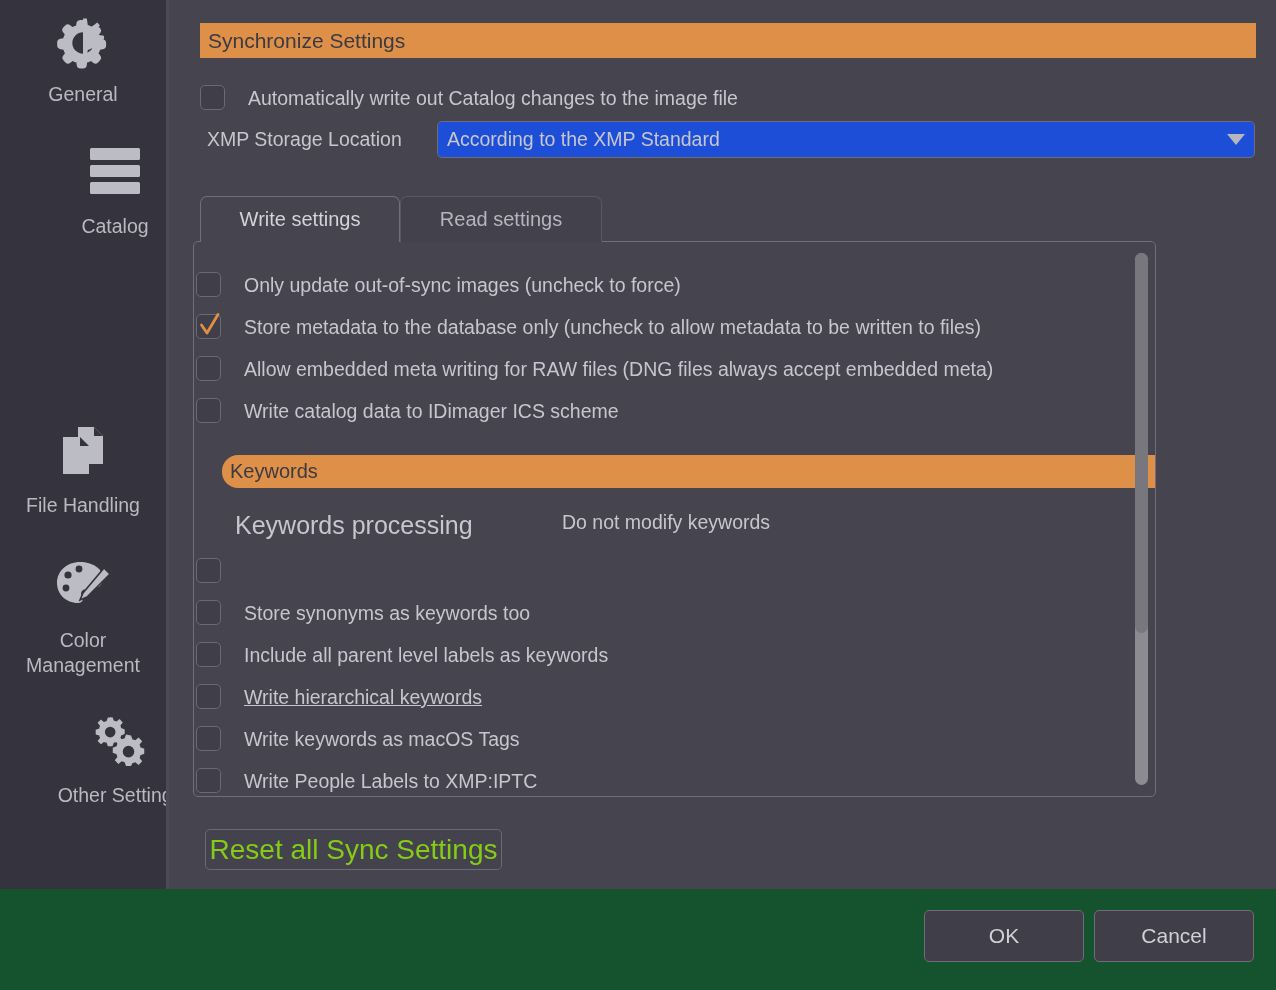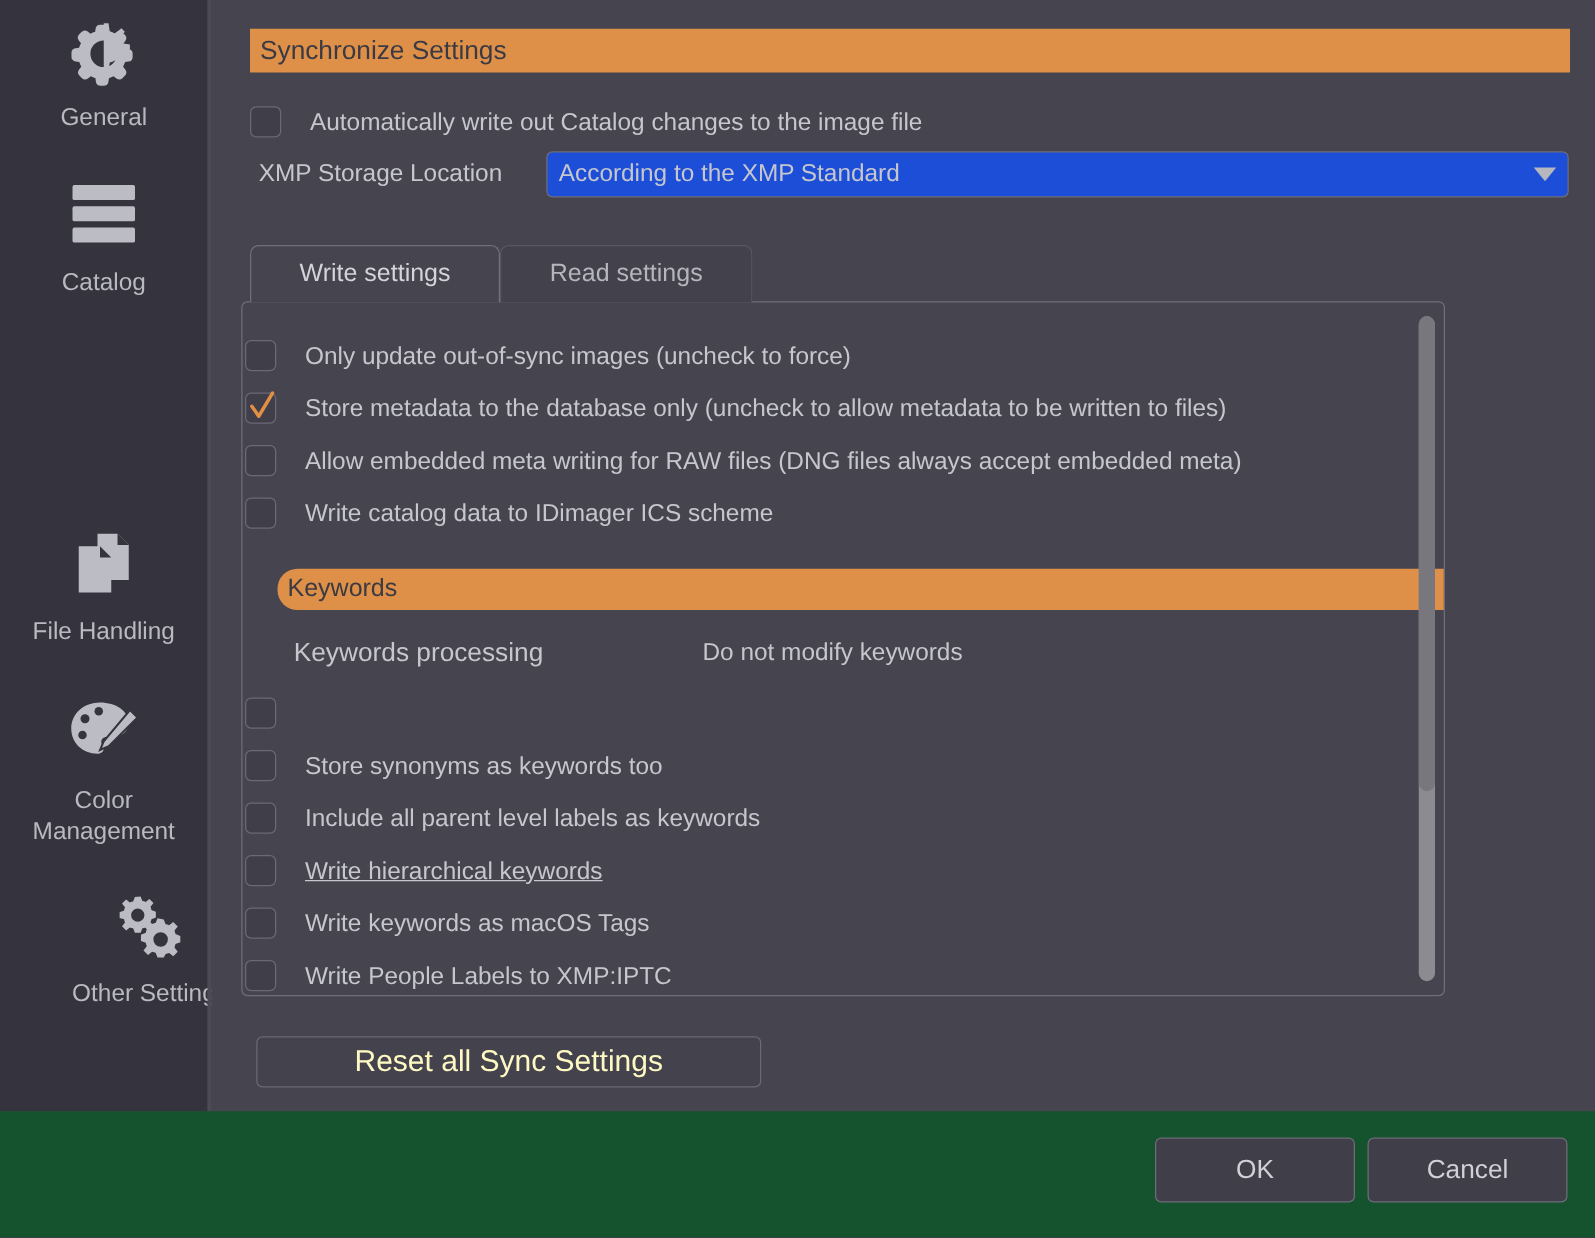--- a/index.html
+++ b/index.html
@@ -227,48 +227,48 @@
     left: 0; top: 0;
     width: 13px; height: 380px;
     border-radius: 7px;
     background: #78777e;
   }
 
   
   #kwp-label {
     position: absolute;
     left: 41px; top: 509px;
-    font-size: 21px; color: #c6c6cd;
+    font-size: 25px; color: #c6c6cd;
     white-space: nowrap; user-select: none;
   }
   #kwp-value {
     position: absolute;
     left: 368px; top: 509px;
     font-size: 19.5px; color: #c6c6cd;
     white-space: nowrap; user-select: none;
   }
   #kwp-arrow {
     position: absolute;
     left: 1000px; top: 515px;
   }
 
   
   #reset-btn {
     position: absolute;
     left: 36px; top: 829px;
-    width: 404px; height: 41px;
+    width: 297px; height: 41px;
     background: #43424d;
     border: 1px solid #6a6975;
     border-radius: 5px;
     box-sizing: border-box;
     display: flex;
     align-items: center;
     justify-content: center;
-    font-size: 24px;
-    color: #fef9c3;
+    font-size: 28px;
+    color: #84cc16;
     cursor: default;
     user-select: none;
   }
 
   
   #footer {
     position: absolute;
     left: 0; top: 889px;
     width: 1276px; height: 101px;
     background: #14532d;
@@ -307,21 +307,21 @@
           </g>
           <g fill="#bcbcc4" transform="translate(32,32)">
             <g id="tooth"></g>
           </g>
           <path fill="#bcbcc4" d="M32 6.5a4.2 4.2 0 0 1 4.15 3.6l.42 3.1a19 19 0 0 1 4.1 1.72l2.5-1.92a4.2 4.2 0 0 1 5.5.38l1.95 1.95a4.2 4.2 0 0 1 .38 5.5l-1.92 2.5a19 19 0 0 1 1.72 4.1l3.1.42a4.2 4.2 0 0 1 3.6 4.15v2.76a4.2 4.2 0 0 1-3.6 4.15l-3.1.42a19 19 0 0 1-1.72 4.1l1.92 2.5a4.2 4.2 0 0 1-.38 5.5l-1.95 1.95a4.2 4.2 0 0 1-5.5.38l-2.5-1.92a19 19 0 0 1-4.1 1.72l-.42 3.1a4.2 4.2 0 0 1-4.15 3.6h-2.76a4.2 4.2 0 0 1-4.15-3.6l-.42-3.1a19 19 0 0 1-4.1-1.72l-2.5 1.92a4.2 4.2 0 0 1-5.5-.38l-1.95-1.95a4.2 4.2 0 0 1-.38-5.5l1.92-2.5a19 19 0 0 1-1.72-4.1l-3.1-.42A4.2 4.2 0 0 1 3.5 34.14v-2.76a4.2 4.2 0 0 1 3.6-4.15l3.1-.42a19 19 0 0 1 1.72-4.1l-1.92-2.5a4.2 4.2 0 0 1 .38-5.5l1.95-1.95a4.2 4.2 0 0 1 5.5-.38l2.5 1.92a19 19 0 0 1 4.1-1.72l.42-3.1A4.2 4.2 0 0 1 29 6.5zM32 20.2A11.8 11.8 0 1 0 43.8 32 11.8 11.8 0 0 0 32 20.2z"></path>
         </svg>
       </span>
       <span class="side-label">General</span>
     </div>
 
-    <div class="side-item" style="top:146px;">
+    <div class="side-item" style="top:146px;padding-left:32px;">
       <span class="side-ico">
         <svg width="52" height="50" viewBox="0 0 52 50">
           <rect x="1" y="2" width="50" height="12" rx="1.5" fill="#bcbcc4"></rect>
           <rect x="1" y="19" width="50" height="12" rx="1.5" fill="#bcbcc4"></rect>
           <rect x="1" y="36" width="50" height="12" rx="1.5" fill="#bcbcc4"></rect>
         </svg>
       </span>
       <span class="side-label">Catalog</span>
     </div>
 

